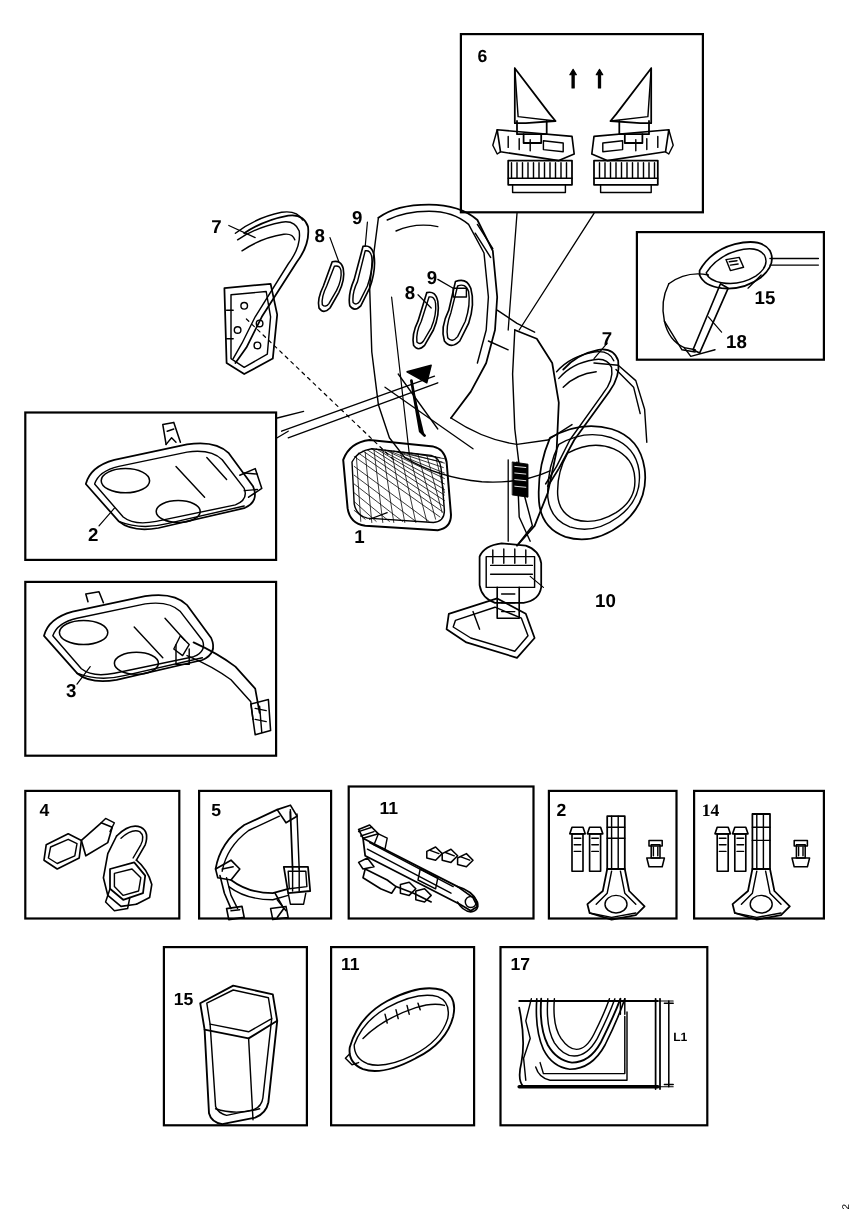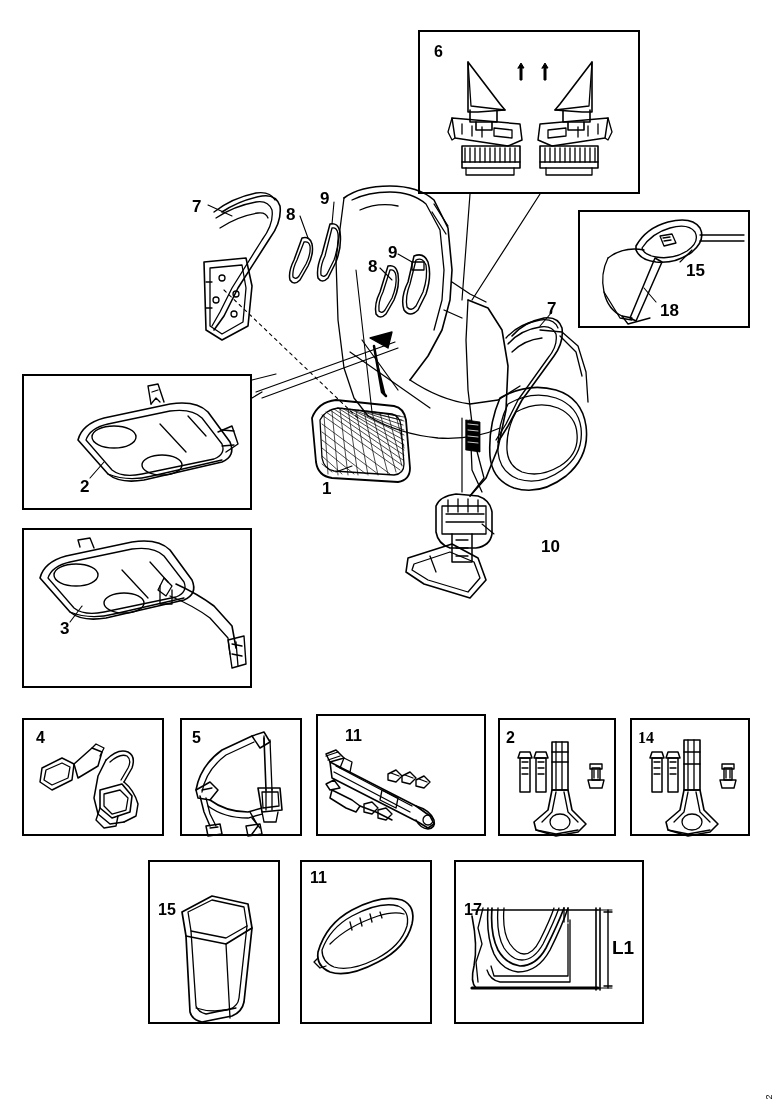--- a/index.html
+++ b/index.html
@@ -29,21 +29,21 @@
     line-height: 1;
     white-space: nowrap;
   }
   .callout.num {
     font-size: 17px;
   }
   .callout.panelnum {
     font-size: 16px;
   }
   .callout.dim {
-    font-size: 19px;
+    font-size: 11px;
   }
   svg.art {
     position: absolute;
     left: 0;
     top: 0;
     width: 778px;
     height: 1100px;
     pointer-events: none;
   }
   .watermark {
@@ -420,21 +420,21 @@
   <div class="panel" style="left:454px;top:860px;width:190px;height:164px;"></div>
 
   <div class="callout panelnum" style="left:434px;top:44px;">6</div>
   <div class="callout panelnum" style="left:36px;top:730px;">4</div>
   <div class="callout panelnum" style="left:192px;top:730px;">5</div>
   <div class="callout panelnum" style="left:308px;top:728px;margin-left:37px;">11</div>
   <div class="callout panelnum" style="left:506px;top:730px;">2</div>
   <div class="callout panelnum" style="left:638px;top:730px;font-family:Liberation Serif, serif;">14</div>
   <div class="callout panelnum" style="left:158px;top:902px;">15</div>
   <div class="callout panelnum" style="left:310px;top:870px;">11</div>
-  <div class="callout panelnum" style="left:464px;top:902px;">17</div>
+  <div class="callout panelnum" style="left:464px;top:870px;">17</div>
 
   <div class="callout num" style="left:80px;top:478px;">2</div>
   <div class="callout num" style="left:60px;top:620px;">3</div>
 
   <div class="callout num" style="left:192px;top:198px;">7</div>
   <div class="callout num" style="left:286px;top:206px;">8</div>
   <div class="callout num" style="left:320px;top:190px;">9</div>
   <div class="callout num" style="left:388px;top:244px;">9</div>
   <div class="callout num" style="left:368px;top:258px;">8</div>
   <div class="callout num" style="left:547px;top:300px;">7</div>

